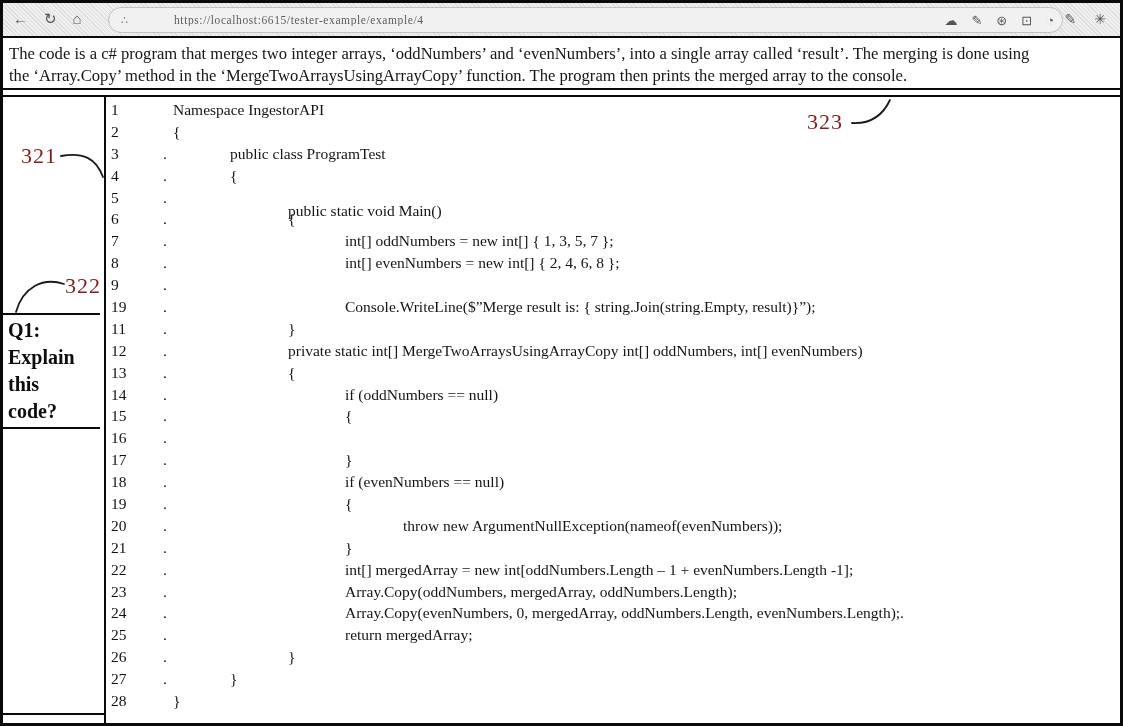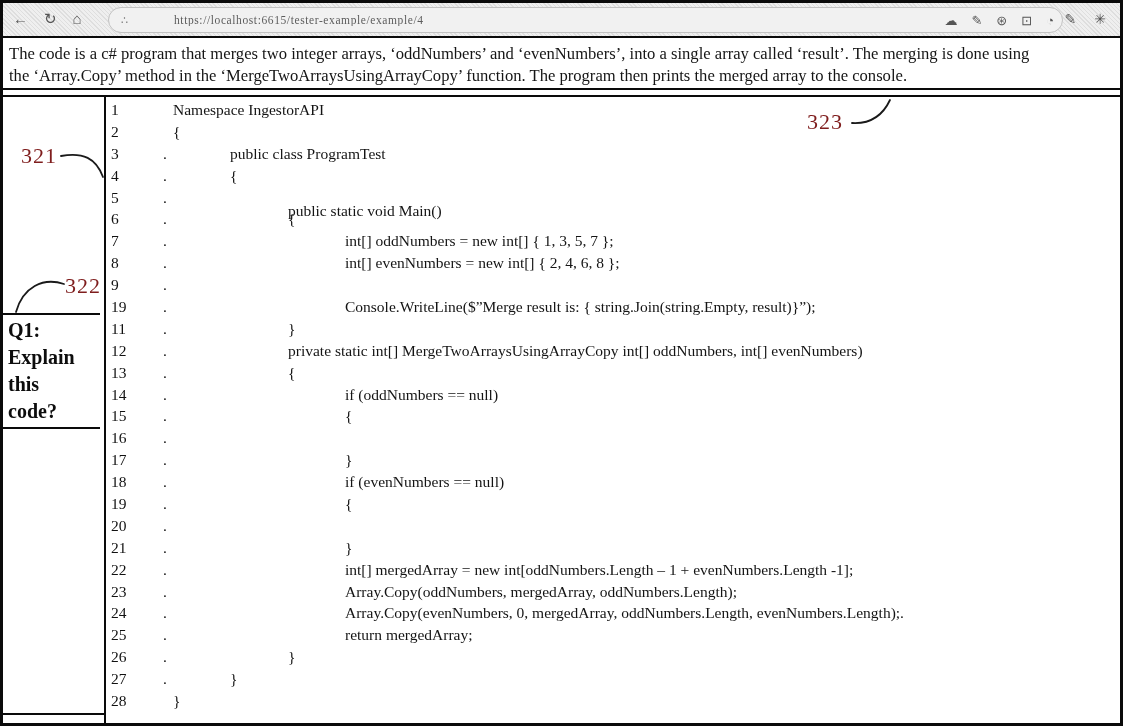--- a/index.html
+++ b/index.html
@@ -194,20 +194,21 @@
           <span class="ct" style="left: 239px; text-align: center;">if (evenNumbers == null)</span>
         </div>
         <div class="code-line">
           <span class="ln">19</span>
           <span class="dot">.</span>
           <span class="ct" style="left: 239px;">{</span>
         </div>
         <div class="code-line">
           <span class="ln">20</span>
           <span class="dot">.</span>
+          <span class="ct" style="left: 297px;">throw new ArgumentNullException(nameof(evenNumbers));</span>
         </div>
         <div class="code-line">
           <span class="ln">21</span>
           <span class="dot">.</span>
           <span class="ct" style="left: 239px;">}</span>
         </div>
         <div class="code-line">
           <span class="ln">22</span>
           <span class="dot">.</span>
           <span class="ct" style="left: 239px;">int[] mergedArray = new int[oddNumbers.Length – 1 + evenNumbers.Length -1];</span>

